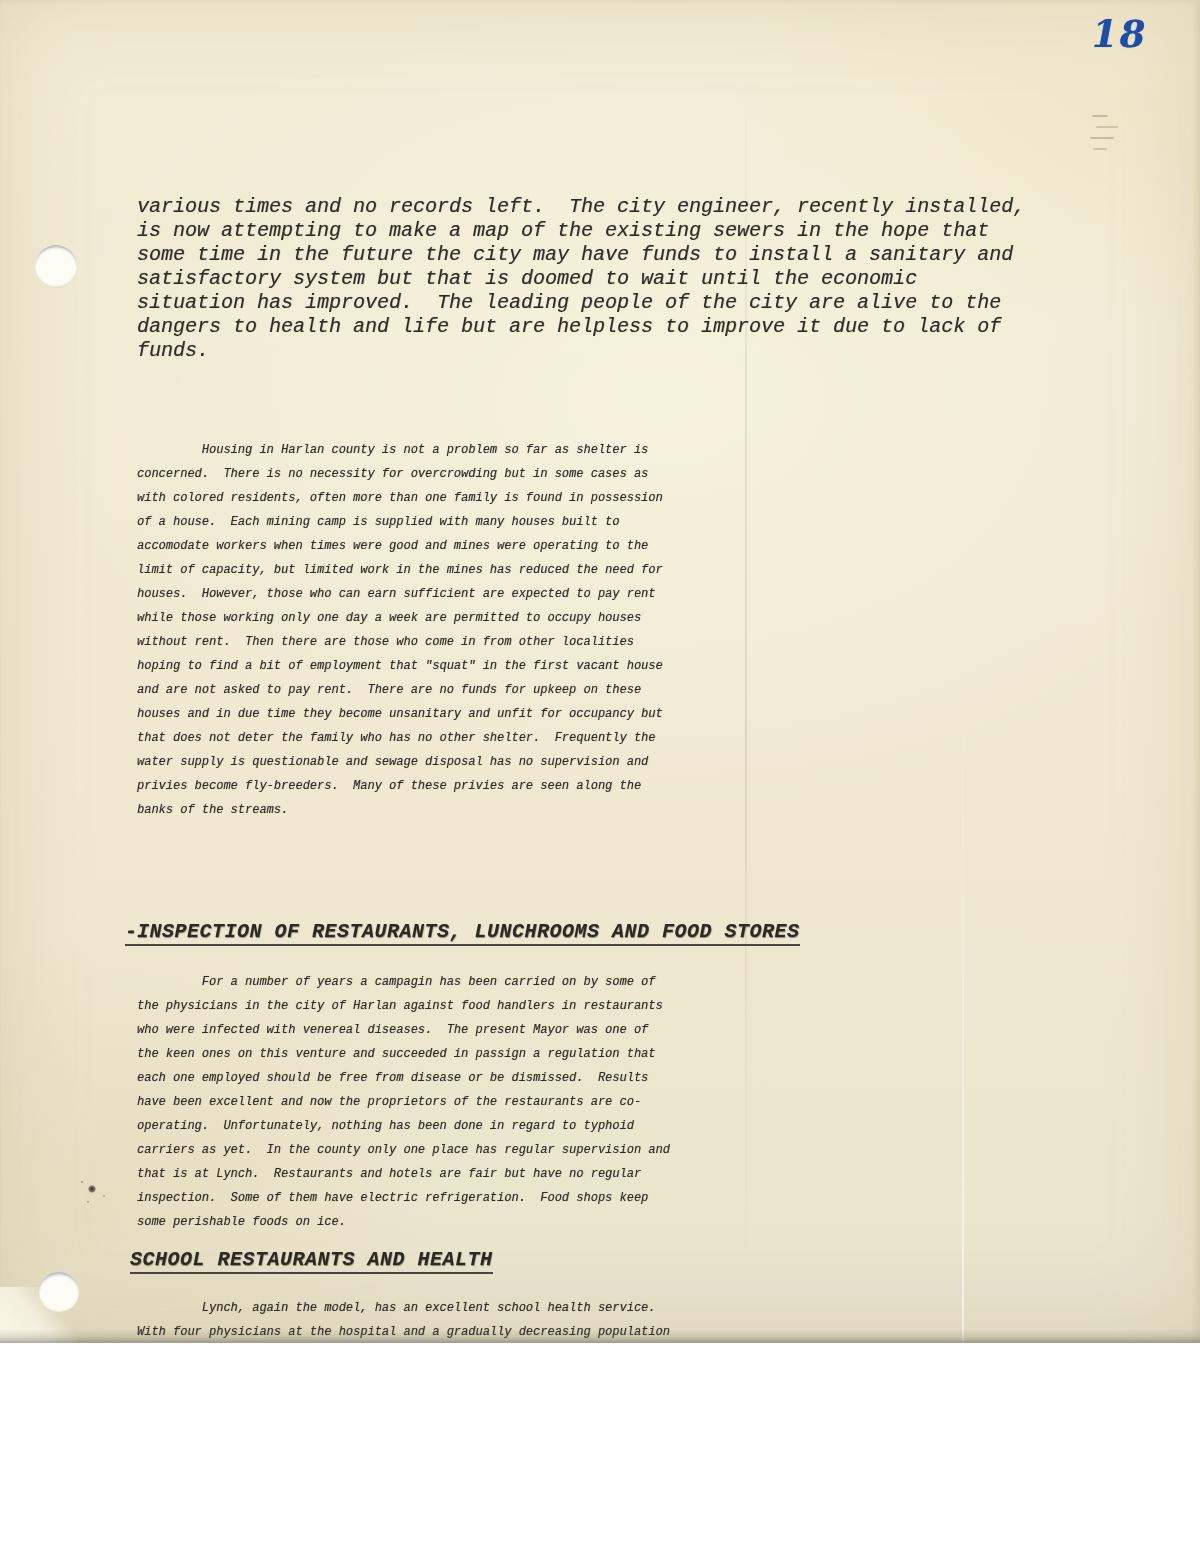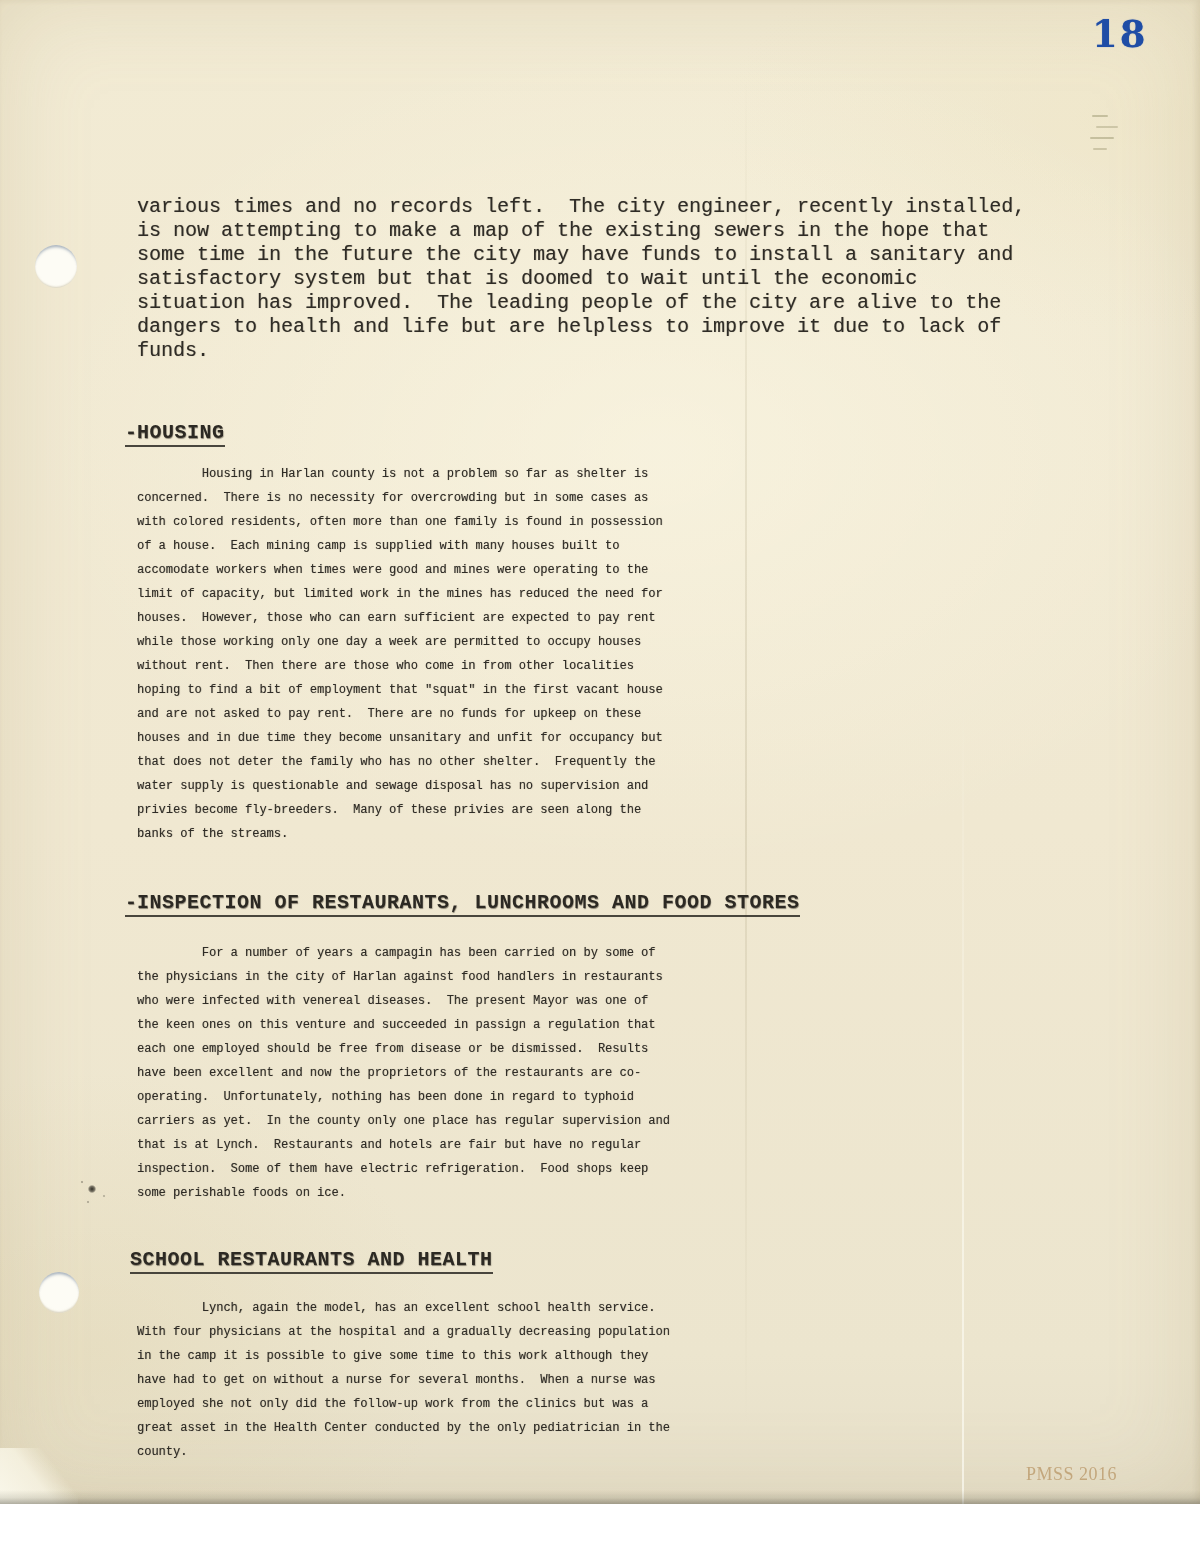--- a/index.html
+++ b/index.html
@@ -1,28 +1,29 @@
 <!DOCTYPE html>
 <html><head>
 <meta charset="utf-8">
 <style>
   html,body { margin:0; padding:0; }
   .page {
     position: relative;
     width: 1200px;
-    height: 1504px;
+    height: 1343px;
     overflow: hidden;
     background-color: #f1ead3;
     background-image:
       radial-gradient(ellipse 900px 600px at 55% 30%, rgba(255,252,235,0.45), rgba(255,252,235,0) 70%),
       radial-gradient(ellipse 500px 400px at 8% 90%, rgba(220,208,170,0.35), rgba(220,208,170,0) 70%),
       radial-gradient(ellipse 600px 300px at 95% 8%, rgba(235,225,190,0.4), rgba(235,225,190,0) 70%),
       linear-gradient(180deg, #f2ebd4 0%, #f0e8d1 55%, #ece5ce 90%, #e6dfc9 100%);
     box-shadow: inset 0 0 90px rgba(170,150,105,0.22), inset -3px 0 6px rgba(150,135,95,0.18);
     font-family: "Liberation Mono", "DejaVu Sans Mono", monospace;
+    font-style: italic;
   }
   .page::after {
     content:""; position:absolute; left:0; bottom:0; width:100%; height:14px;
     background: linear-gradient(180deg, rgba(110,108,92,0) 0%, rgba(110,108,92,0.18) 55%, rgba(104,102,90,0.5) 100%);
     pointer-events:none;
   }
   .corner-fold {
     position:absolute; left:0; bottom:0; width:78px; height:56px;
     background: linear-gradient(52deg, rgba(252,250,238,0.95) 0%, rgba(250,247,232,0.75) 45%, rgba(250,247,232,0) 70%);
   }
@@ -129,40 +130,39 @@
 
   <div class="typewriter" style="top:195px;">various times and no records left.  The city engineer, recently installed,
 is now attempting to make a map of the existing sewers in the hope that
 some time in the future the city may have funds to install a sanitary and
 satisfactory system but that is doomed to wait until the economic
 situation has improved.  The leading people of the city are alive to the
 dangers to health and life but are helpless to improve it due to lack of
 funds.</div>
 
   <section class="section sec-housing" style="top:421px;">
-    <h2><span class="hd-underline"><span class="prefix">-</span><span>HOUSING</span></span></h2>
     <div class="body-text">         Housing in Harlan county is not a problem so far as shelter is
 concerned.  There is no necessity for overcrowding but in some cases as
 with colored residents, often more than one family is found in possession
 of a house.  Each mining camp is supplied with many houses built to
 accomodate workers when times were good and mines were operating to the
 limit of capacity, but limited work in the mines has reduced the need for
 houses.  However, those who can earn sufficient are expected to pay rent
 while those working only one day a week are permitted to occupy houses
 without rent.  Then there are those who come in from other localities
 hoping to find a bit of employment that "squat" in the first vacant house
 and are not asked to pay rent.  There are no funds for upkeep on these
 houses and in due time they become unsanitary and unfit for occupancy but
 that does not deter the family who has no other shelter.  Frequently the
 water supply is questionable and sewage disposal has no supervision and
 privies become fly-breeders.  Many of these privies are seen along the
 banks of the streams.</div>
   </section>
 
-  <section class="section sec-inspection" style="top:891px;">
+  <section class="section sec-inspection" style="top:920px;">
     <h2><span class="hd-underline"><span class="prefix">-</span><span>INSPECTION OF RESTAURANTS, LUNCHROOMS AND FOOD STORES</span></span></h2>
     <div class="body-text">         For a number of years a campagin has been carried on by some of
 the physicians in the city of Harlan against food handlers in restaurants
 who were infected with venereal diseases.  The present Mayor was one of
 the keen ones on this venture and succeeded in passign a regulation that
 each one employed should be free from disease or be dismissed.  Results
 have been excellent and now the proprietors of the restaurants are co-
 operating.  Unfortunately, nothing has been done in regard to typhoid
 carriers as yet.  In the county only one place has regular supervision and
 that is at Lynch.  Restaurants and hotels are fair but have no regular

